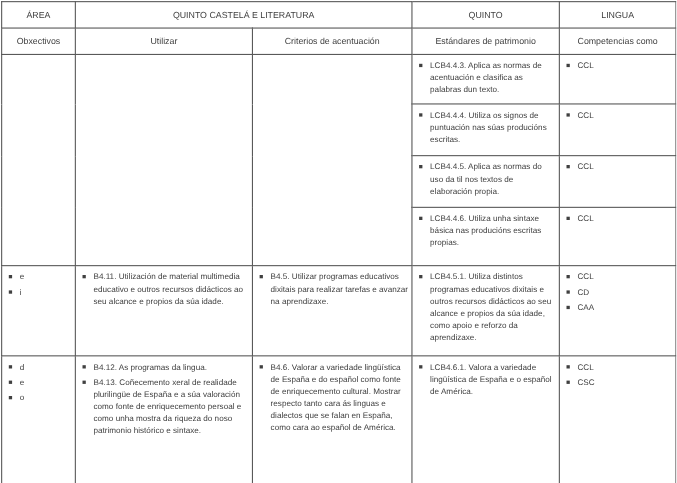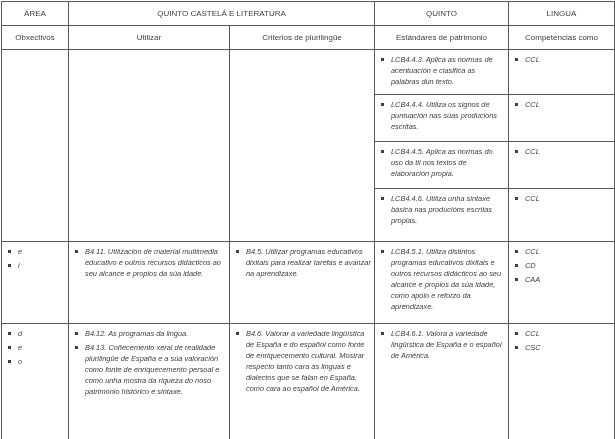--- a/index.html
+++ b/index.html
@@ -4,21 +4,21 @@
 <style>
   * { margin:0; padding:0; box-sizing:border-box; }
   html,body { background:#ffffff; }
   body { font-family:"Liberation Sans", sans-serif; color:#404040; }
   .page { position:relative; width:615px; height:439px; background:#ffffff; overflow:hidden; }
   table.grid { position:absolute; left:1px; top:1px; width:613px; height:437px;
                border-collapse:collapse; table-layout:fixed; }
   .grid td { border:1px solid #595959; vertical-align:top; overflow:hidden; }
   tr.hdr td { text-align:center; vertical-align:middle; font-size:8px; padding:2px 3px; }
   td.bodycell { padding:4px 3px 3px 5px; font-size:7.4px; line-height:11px; }
-  .li { position:relative; padding-left:11px; margin-bottom:3px;font-style:italic; }
+  .li { position:relative; padding-left:11px; margin-bottom:3px; }
   .li::before { content:""; position:absolute; left:1px; top:4px; width:2.8px; height:2.8px;
                 background:#404040; }
 </style>
 </head>
 <body>
 
 <div class="page">
   <table class="grid">
     <colgroup>
       <col style="width:67px">
@@ -32,21 +32,21 @@
       <tr class="hdr" style="height:24px">
         <td><span>ÁREA</span></td>
         <td colspan="2"><span>QUINTO CASTELÁ E LITERATURA</span></td>
         <td><span>QUINTO</span></td>
         <td><span>LINGUA</span></td>
       </tr>
 
       <tr class="hdr" style="height:24px">
         <td><span>Obxectivos</span></td>
         <td><span>Utilizar</span></td>
-        <td><span>Criterios de plurilingüe</span></td>
+        <td><span>Criterios de acentuación</span></td>
         <td><span>Estándares de patrimonio</span></td>
         <td><span>Competencias como</span></td>
       </tr>
 
       <tr style="height:45px">
         <td rowspan="4" class="bodycell"></td>
         <td rowspan="4" class="bodycell"></td>
         <td rowspan="4" class="bodycell"></td>
         <td class="bodycell">
           <div class="li"><span>LCB4.4.3. Aplica as normas de acentuación e clasifica as palabras dun texto.</span></div>

